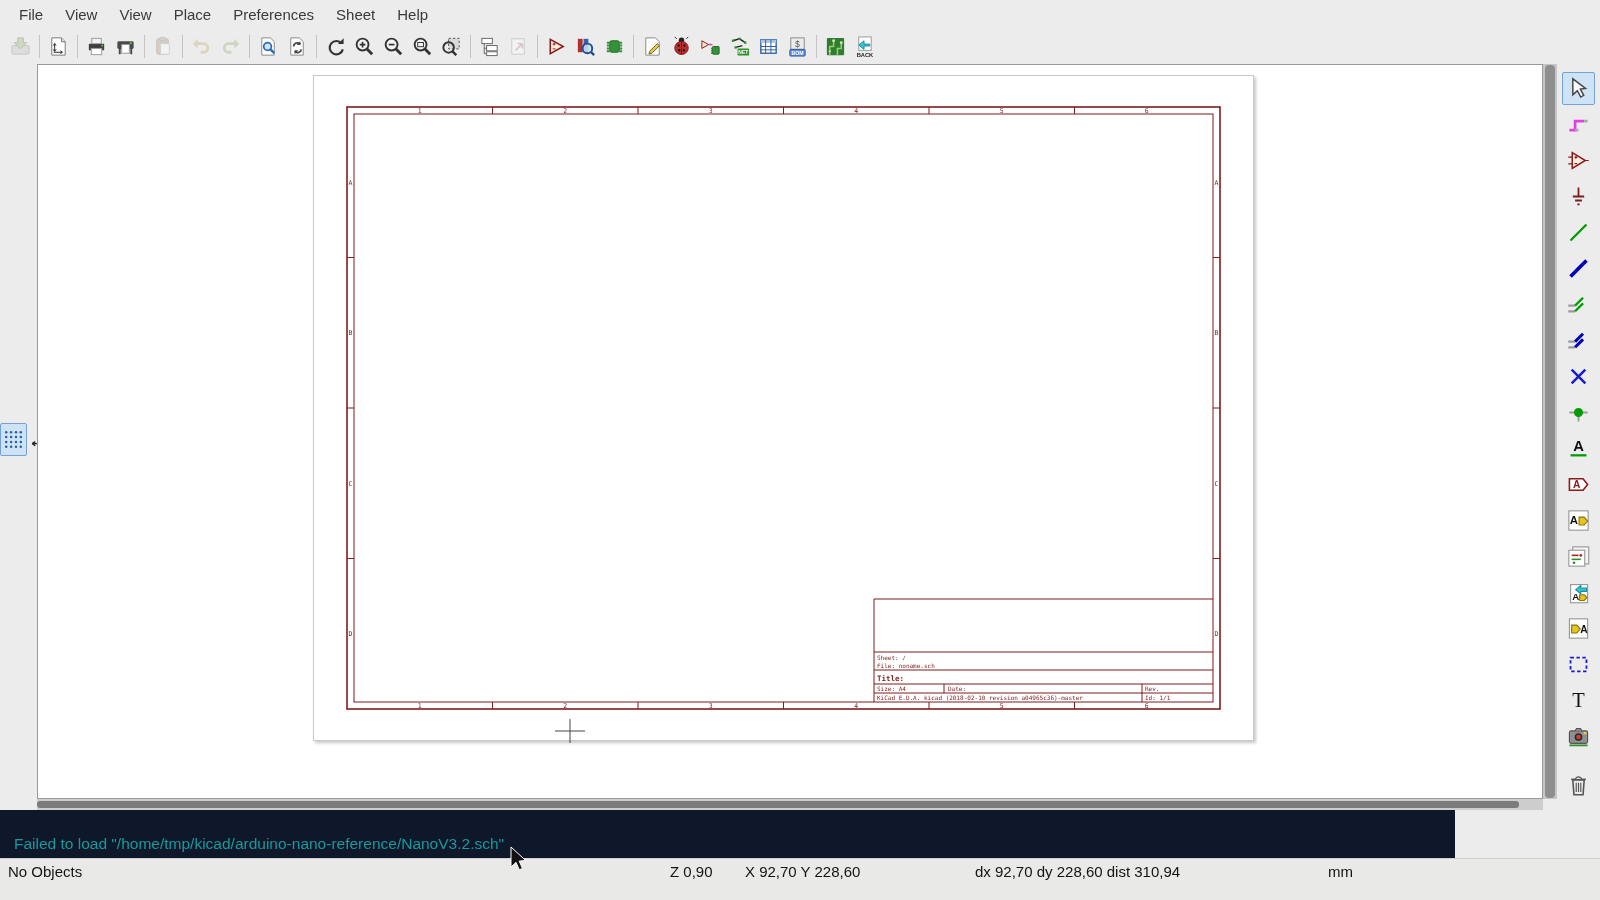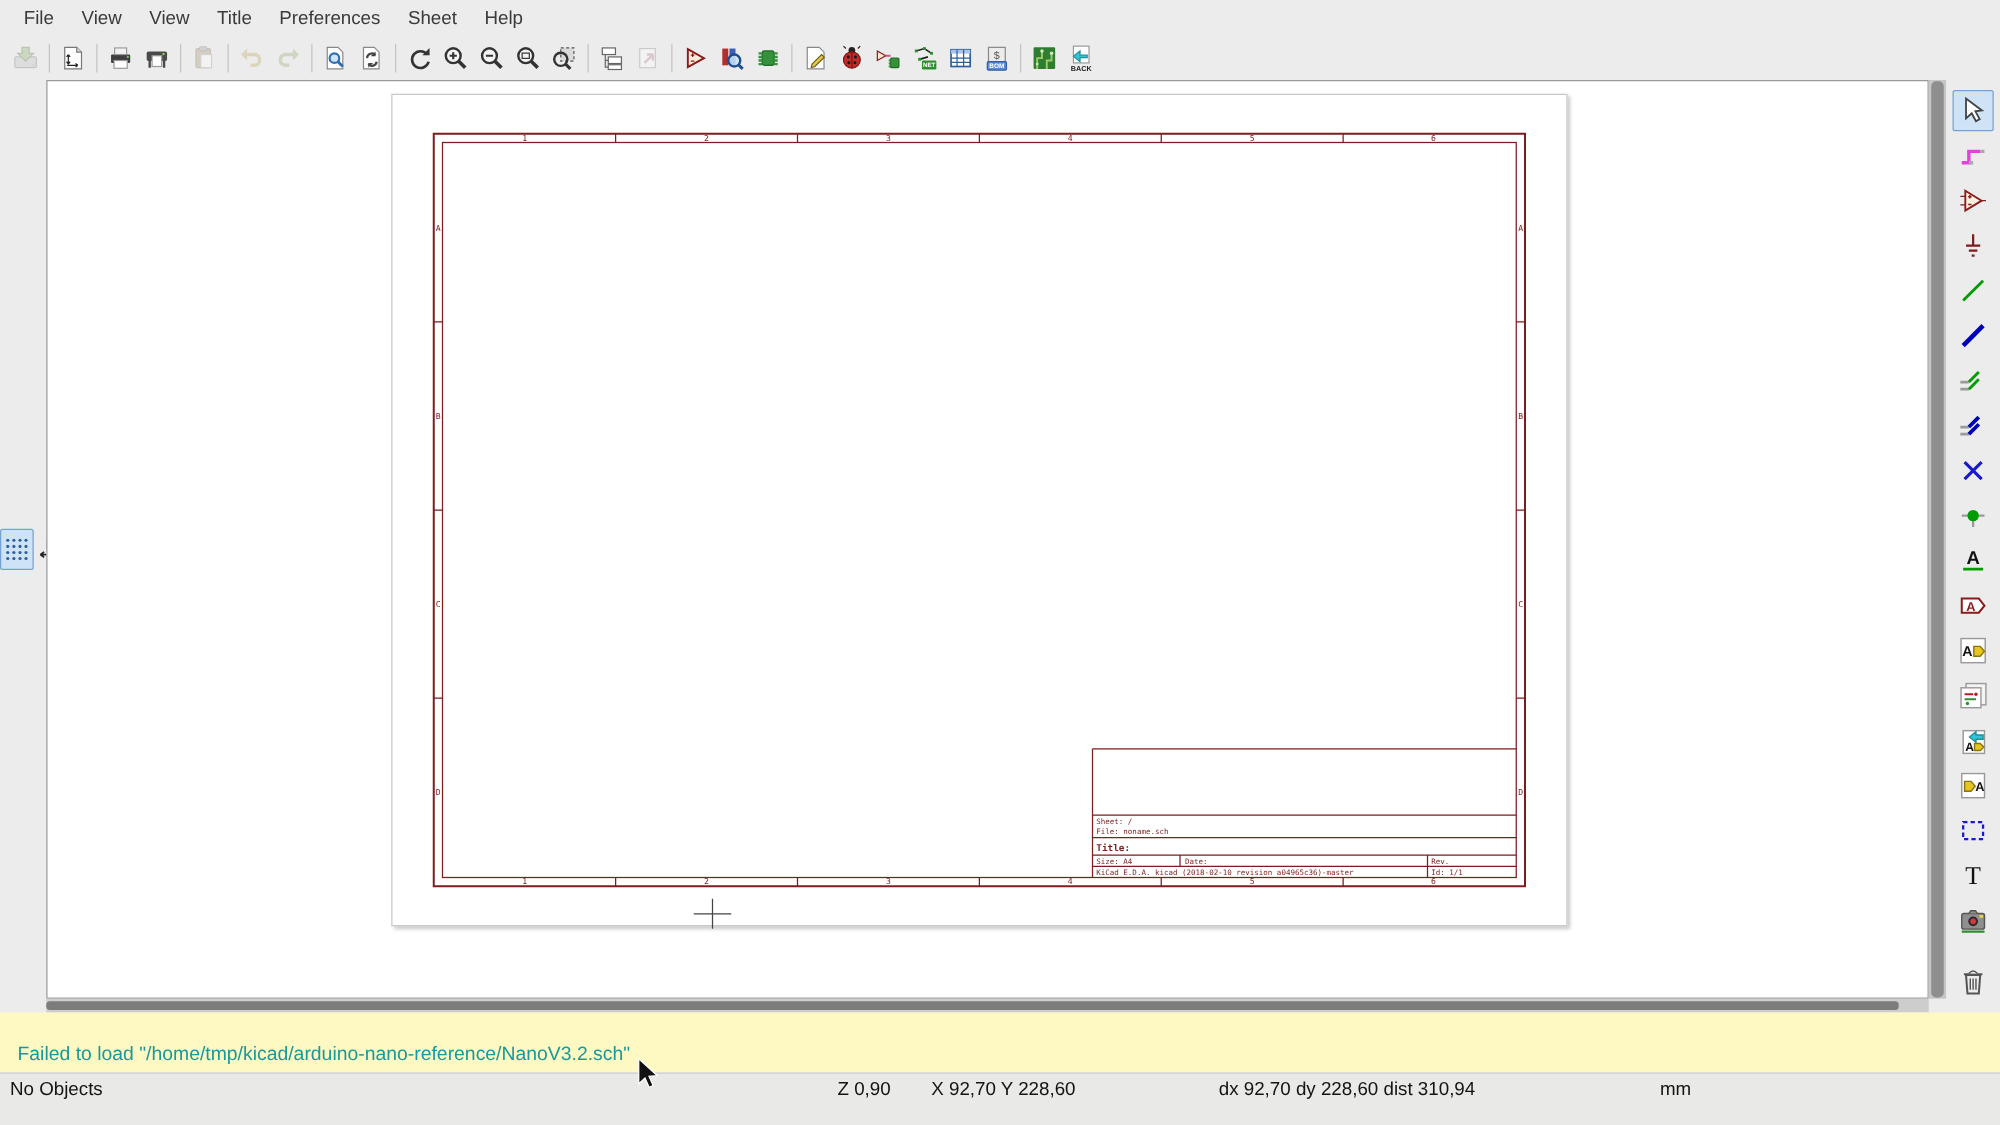--- a/index.html
+++ b/index.html
@@ -36,37 +36,37 @@
   .paper{position:absolute;left:275px;top:10px;width:939px;height:664px;background:#ffffff;
          border:1px solid #c9c9c9;box-shadow:2px 2px 3px rgba(0,0,0,.22);}
   .paper text{font-family:"DejaVu Sans Mono",monospace;fill:#7d1d1d;}
   .crosshair{position:absolute;left:514px;top:648px;}
   .vscroll{position:absolute;left:1543px;top:64px;width:14px;height:735px;background:#c6c6c6;}
   .vscroll .thumb{position:absolute;left:2px;right:2px;top:1px;bottom:1px;background:#8e8e8e;border-radius:4px;}
   .hscroll{position:absolute;left:37px;top:799px;width:1506px;height:11px;background:#cdcdcd;}
   .hscroll .thumb{position:absolute;left:0;top:2px;height:7px;width:1482px;background:#7c7c7c;border-radius:3px;}
 
   
-  .lower{position:absolute;left:0;top:810px;width:1600px;height:48px;background:#fef9c3;}
+  .lower{position:absolute;left:0;top:810px;width:1440px;height:48px;background:#0f172a;padding-left:15px;}
   .load-error{position:absolute;left:14px;top:25px;font-size:15.5px;color:#18999b;}
   .statusbar{position:absolute;left:0;top:858px;width:1600px;height:52px;background:#e9e9e8;
              border-top:1px solid #cfcfcf;font-size:15px;color:#141414;box-sizing:border-box;}
   .sb-item{position:absolute;top:4px;white-space:pre;}
   .mouse-ptr{position:absolute;left:509px;top:846px;z-index:9;}
 </style>
 </head>
 <body>
 
 <div class="app">
 
   <div class="menubar">
     <span class="menu-item">File</span>
     <span class="menu-item">View</span>
     <span class="menu-item">View</span>
-    <span class="menu-item">Title</span>
+    <span class="menu-item">Place</span>
     <span class="menu-item">Preferences</span>
     <span class="menu-item">Sheet</span>
     <span class="menu-item">Help</span>
   </div>
 
   <div class="toolbar-top">
     <div class="tb dis">
         <svg viewBox="0 0 24 24">
           <rect x="3" y="11" width="18" height="9" rx="1.5" fill="#c9c9c9" stroke="#8a8a8a"></rect>
           <path d="M9 3h6v5h3.5L12 14.5 5.5 8H9Z" fill="#8fc35c" stroke="#5d8f37"></path>

